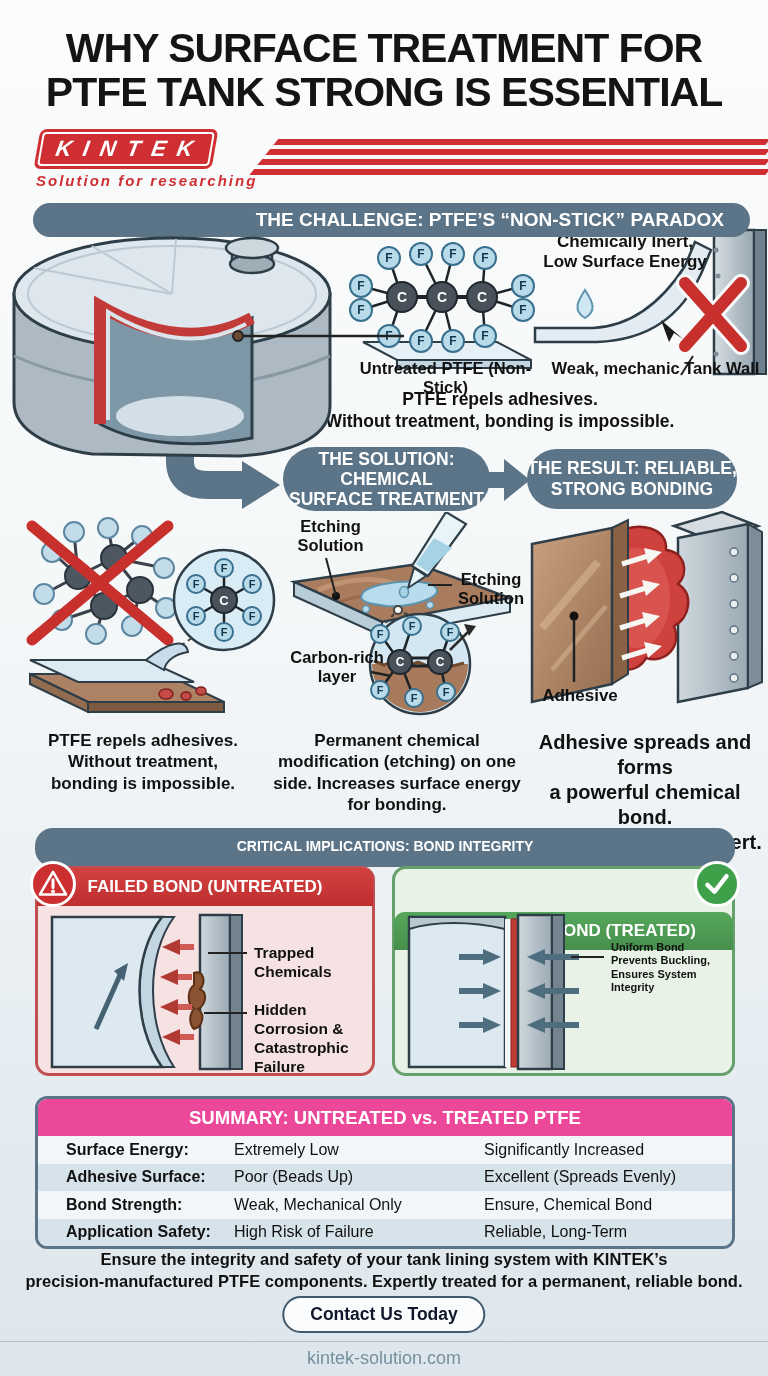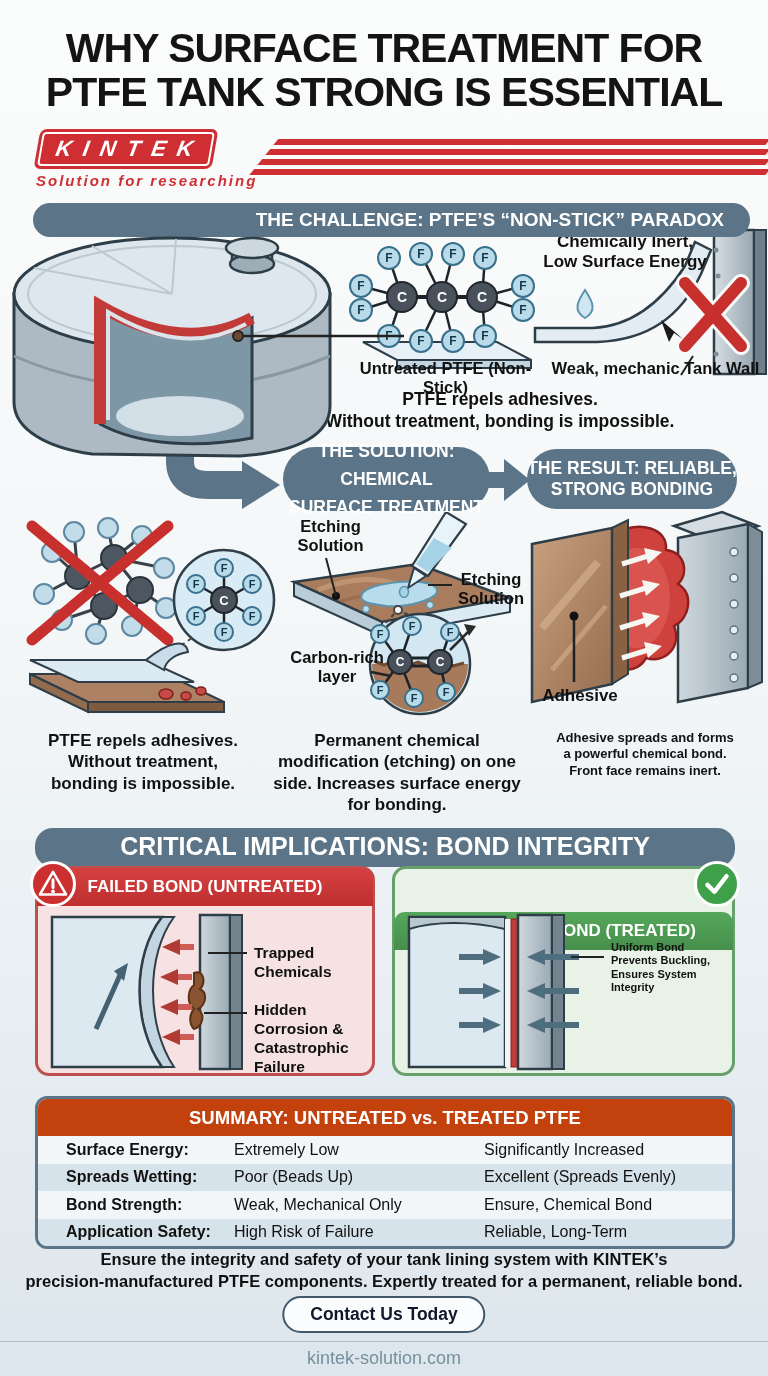--- a/index.html
+++ b/index.html
@@ -24,46 +24,46 @@
   .stripes { position:absolute; left:252px; top:139px; right:0; height:40px; }
   .stripe { height:5.5px; background:#cf2f33; margin-bottom:4.5px; transform:skewX(-40deg); }
   .stripe:nth-child(1){ margin-left:24px; }
   .stripe:nth-child(2){ margin-left:16px; }
   .stripe:nth-child(3){ margin-left:8px; }
   .stripe:nth-child(4){ margin-left:0; }
   
   .bar { position:absolute; background:#5b7487; color:#fff; font-weight:bold; border-radius:18px; }
   .challenge-bar { left:33px; top:203px; width:717px; height:34px; font-size:19px;
     line-height:34px; text-align:right; padding-right:26px; z-index:1; }
-  .implications-bar { left:35px; top:828px; width:700px; height:39px; font-size:25px;
+  .implications-bar { left:35px; top:828px; width:700px; height:39px; font-size:14px;
     line-height:36px; text-align:center; }
   .pill { position:absolute; background:#5b7487; color:#fff; font-weight:bold;
     text-align:center; border-radius:32px; display:flex; flex-direction:column; justify-content:center; }
-  .pill-solution { left:283px; top:447px; width:207px; height:64px; font-size:17.5px; line-height:1.16;gap:8px; }
+  .pill-solution { left:283px; top:447px; width:207px; height:64px; font-size:17.5px; line-height:1.16; }
   .pill-result { left:527px; top:449px; width:210px; height:60px; font-size:17.5px; line-height:1.2; }
   
   .art { position:absolute; }
   .lbl { position:absolute; color:#111; font-weight:600; text-align:center; line-height:1.18; }
   .caption { position:absolute; color:#111; font-weight:600; text-align:center; line-height:1.25; }
   
   .card { position:absolute; top:866px; height:210px; border-radius:14px; }
   .card-failed { left:35px; width:340px; background:#f6e2e2; border:3px solid #c05050; }
   .card-success { left:392px; width:343px; background:#e9f2e6; border:3px solid #66a06a; }
   .card-head { position:absolute; top:-1px; left:-1px; right:-1px; height:38px; border-radius:11px 11px 0 0;
     color:#fff; font-weight:bold; font-size:17px; line-height:38px; text-align:center; }
   .card-failed .card-head { background:linear-gradient(180deg,#d34040,#bf2f2f); }
   .card-success .card-head { background:linear-gradient(180deg,#55a75b,#478f4c);margin-top:44px; }
   .badge { position:absolute; width:46px; height:46px; border-radius:50%; z-index:2; }
   .badge-warning { left:-8px; top:-8px; background:#cc2f2f; border:3px solid #fff; }
   .badge-check { right:-8px; top:-8px; background:#3fa04a; border:3px solid #fff; }
   .card-lbl { position:absolute; color:#111; font-weight:600; font-size:15.5px; line-height:1.22; text-align:left; }
   
   .summary { position:absolute; left:35px; top:1096px; width:700px; border:3px solid #5b7487;
     border-radius:12px; overflow:hidden; background:#f2f6f8; }
-  .summary-head { height:37px; background:#c2410c; color:#fff; font-weight:bold; font-size:18.5px;
+  .summary-head { height:37px; background:#ec4899; color:#fff; font-weight:bold; font-size:18.5px;
     line-height:37px; text-align:center; }
   .srow { display:flex; align-items:center; height:27.5px; font-size:16px; color:#111; }
   .srow:nth-child(odd){ background:#d7e3ea; }
   .srow:nth-child(even){ background:#f2f6f8; }
   .scol-label { width:196px; padding-left:28px; font-weight:bold; }
   .scol-untreated { width:250px; }
   .scol-treated { flex:1; }
   
   .footer-text { position:absolute; top:1249px; left:0; width:768px; text-align:center;
     font-size:16.5px; font-weight:600; color:#101010; line-height:1.32; }
@@ -444,21 +444,21 @@
     <span>PTFE repels adhesives.</span><br>
     <span>Without treatment,</span><br>
     <span>bonding is impossible.</span>
   </div>
   <div class="caption" style="left:273px;top:730px;width:248px;font-size:17px">
     <span>Permanent chemical</span><br>
     <span>modification (etching) on one</span><br>
     <span>side. Increases surface energy</span><br>
     <span>for bonding.</span>
   </div>
-  <div class="caption" style="left:525px;top:730px;width:240px;font-size:13px">
+  <div class="caption" style="left:525px;top:730px;width:240px;font-size:20px">
     <span>Adhesive spreads and forms</span><br>
     <span>a powerful chemical bond.</span><br>
     <span>Front face remains inert.</span>
   </div>
 
   <div class="bar implications-bar">CRITICAL IMPLICATIONS: BOND INTEGRITY</div>
 
   <div class="card card-failed">
     <svg class="badge badge-warning" viewBox="0 0 46 46">
       <path d="M23,9 L38,35 L8,35 Z" fill="none" stroke="#fff" stroke-width="3" stroke-linejoin="round"></path>
@@ -543,21 +543,21 @@
   </div>
 
   <div class="summary">
     <div class="summary-head">SUMMARY: UNTREATED vs. TREATED PTFE</div>
     <div class="srow">
       <div class="scol-label">Surface Energy:</div>
       <div class="scol-untreated">Extremely Low</div>
       <div class="scol-treated">Significantly Increased</div>
     </div>
     <div class="srow">
-      <div class="scol-label">Spreads Wetting:</div>
+      <div class="scol-label">Adhesive Surface:</div>
       <div class="scol-untreated">Poor (Beads Up)</div>
       <div class="scol-treated">Excellent (Spreads Evenly)</div>
     </div>
     <div class="srow">
       <div class="scol-label">Bond Strength:</div>
       <div class="scol-untreated">Weak, Mechanical Only</div>
       <div class="scol-treated">Ensure, Chemical Bond</div>
     </div>
     <div class="srow">
       <div class="scol-label">Application Safety:</div>

